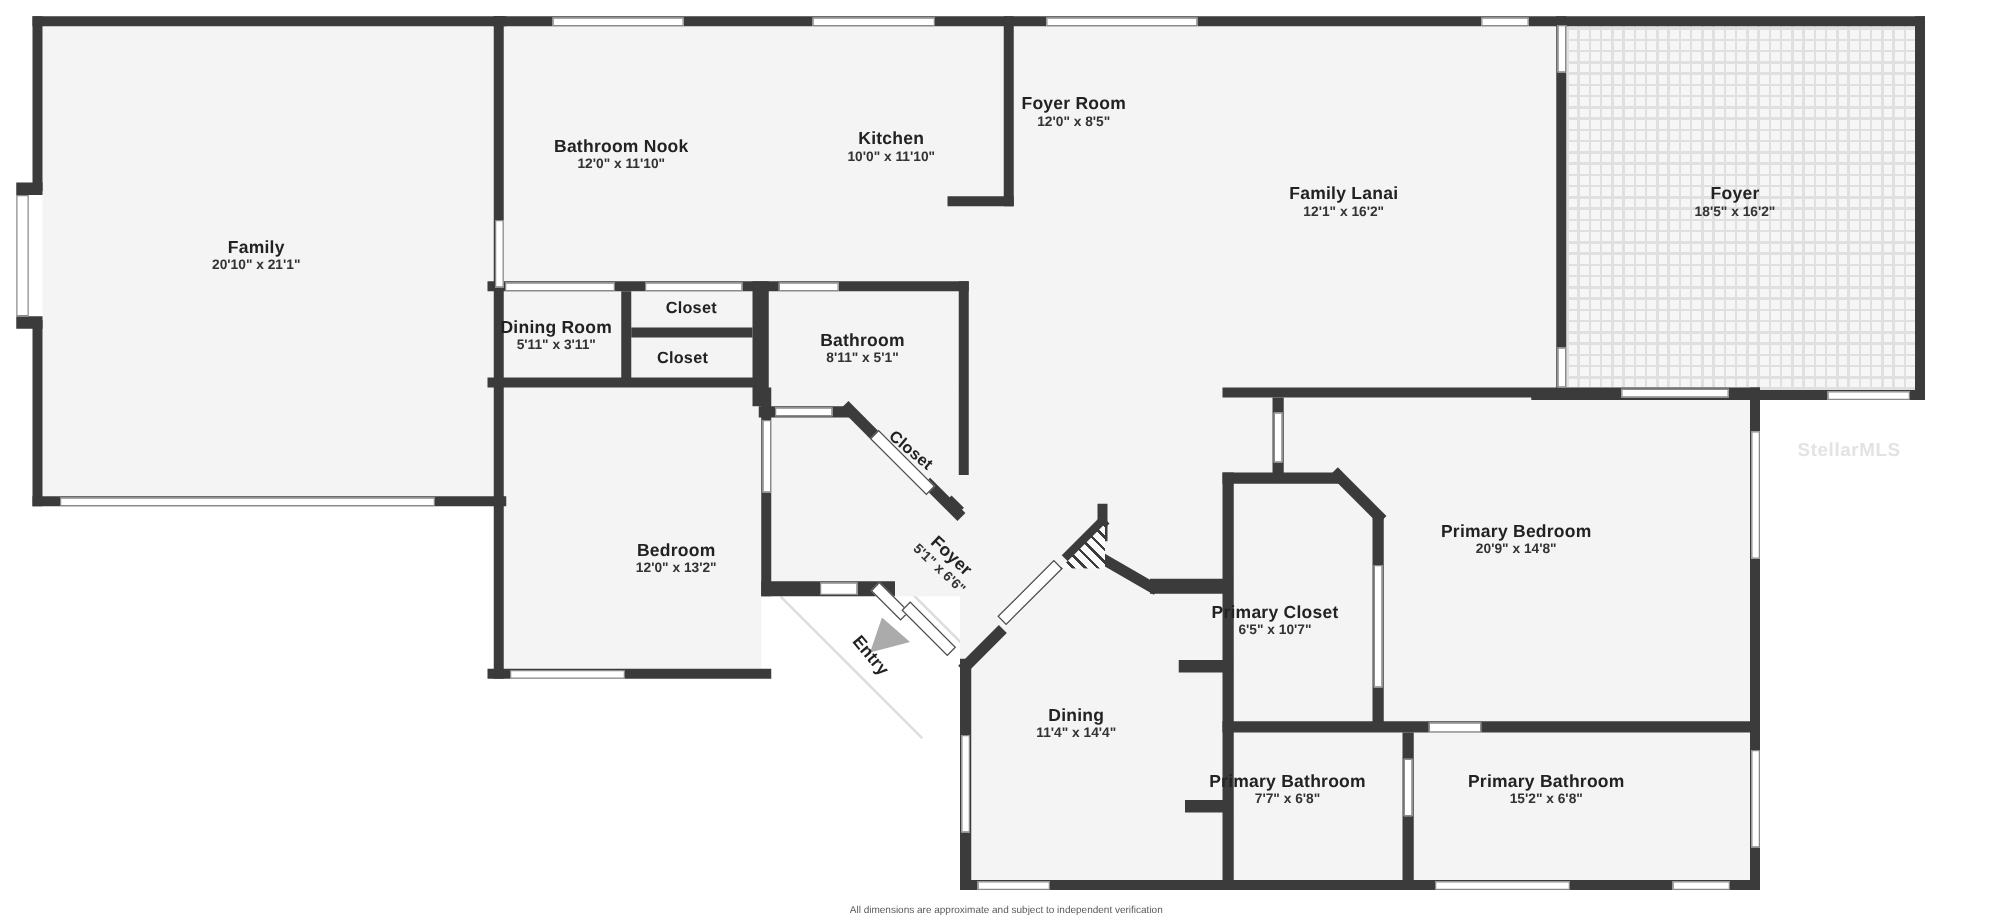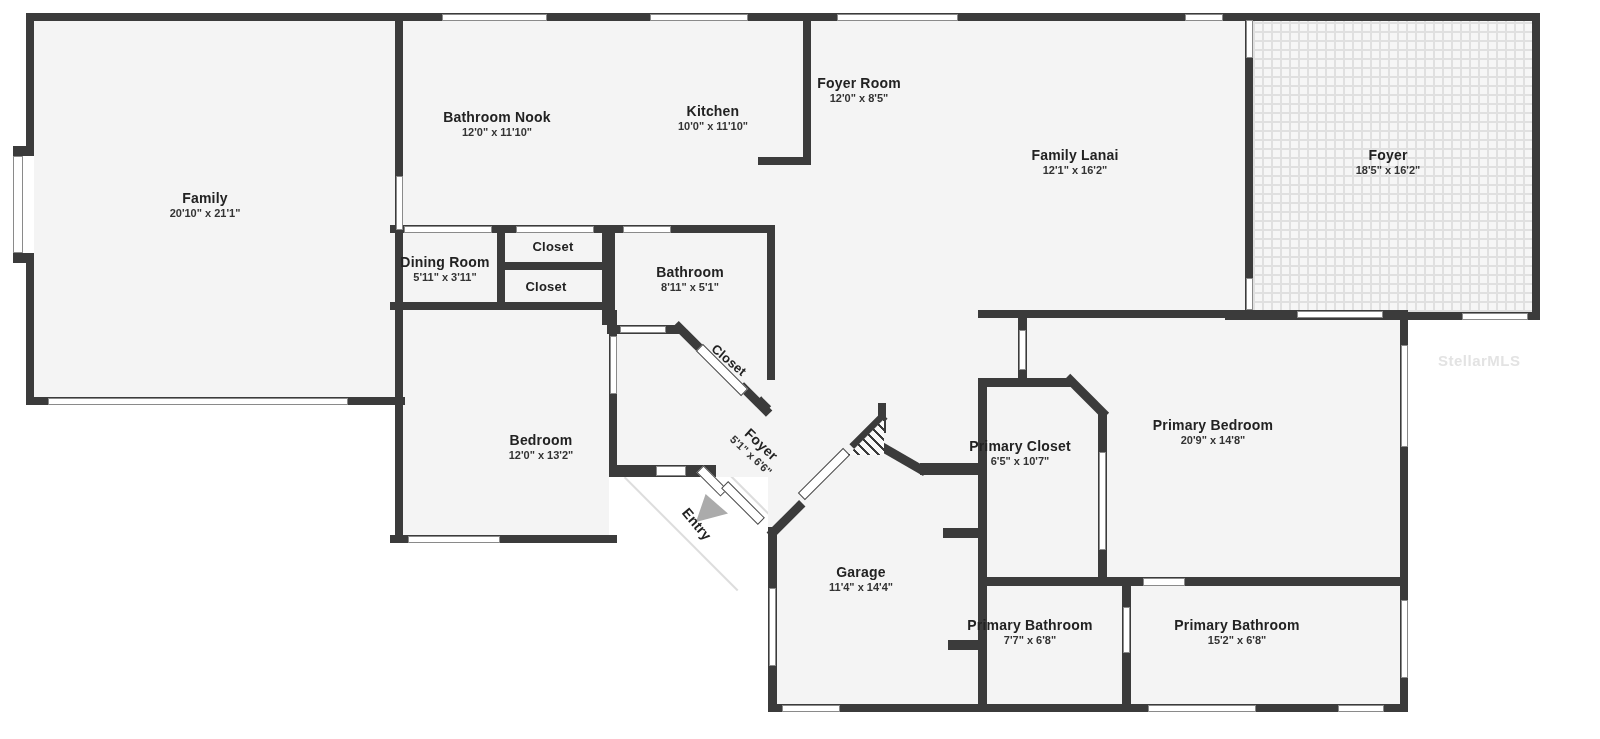--- a/index.html
+++ b/index.html
@@ -174,36 +174,37 @@
       <span class="nm">Bedroom</span>
       <span class="dm">12'0" x 13'2"</span>
     </div>
     <div class="lbl rot43" style="left:757px;top:449px;">
       <span class="nm">Foyer</span>
       <span class="dm">5'1" x 6'6"</span>
     </div>
     <div class="lbl rot50" style="left:697px;top:524px;">
       <span class="nm">Entry</span>
     </div>
-    <div class="lbl" style="left:1020px;top:452px;">
+    <div class="lbl" style="left:1020px;top:496px;">
       <span class="nm">Primary Closet</span>
       <span class="dm">6'5" x 10'7"</span>
     </div>
     <div class="lbl" style="left:1213px;top:431px;">
       <span class="nm">Primary Bedroom</span>
       <span class="dm">20'9" x 14'8"</span>
     </div>
     <div class="lbl" style="left:861px;top:578px;">
-      <span class="nm">Garage</span>
+      <span class="nm">Dining</span>
       <span class="dm">11'4" x 14'4"</span>
     </div>
     <div class="lbl" style="left:1030px;top:631px;">
       <span class="nm">Primary Bathroom</span>
       <span class="dm">7'7" x 6'8"</span>
     </div>
     <div class="lbl" style="left:1237px;top:631px;">
       <span class="nm">Primary Bathroom</span>
       <span class="dm">15'2" x 6'8"</span>
     </div>
   </div>
 
   <div class="watermark">StellarMLS</div>
+  <div class="disclaimer">All dimensions are approximate and subject to independent verification</div>
 </div>
 
 </body></html>

